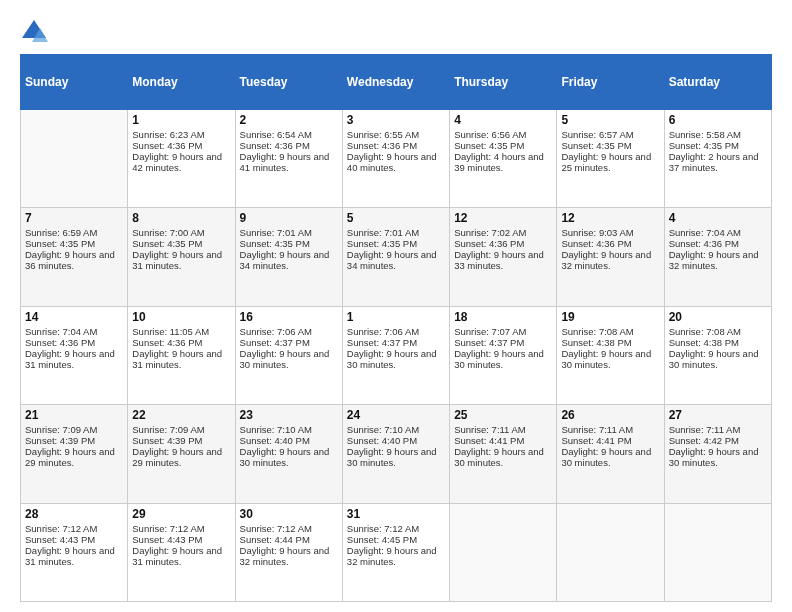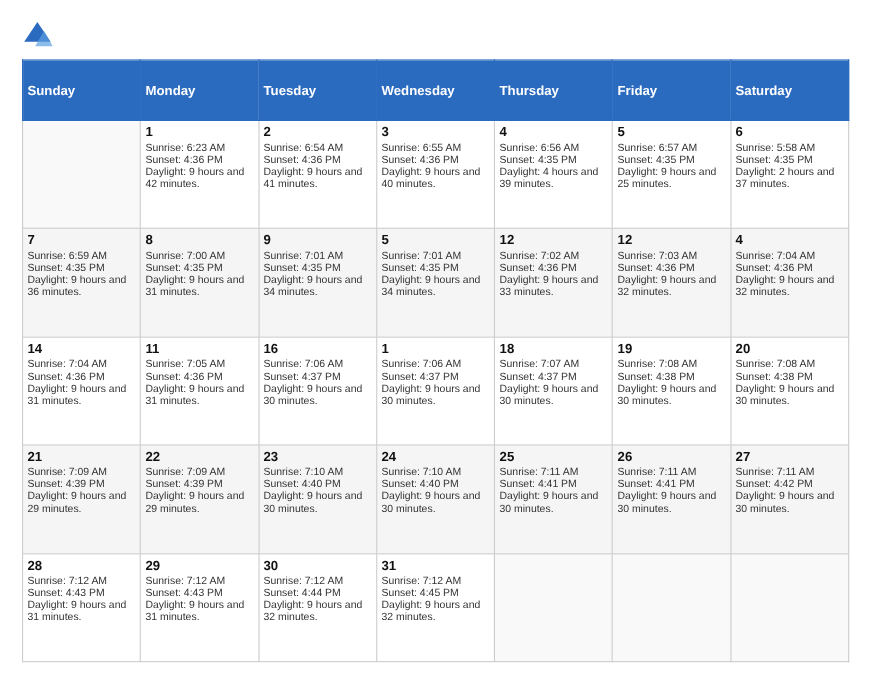--- a/index.html
+++ b/index.html
@@ -142,26 +142,26 @@
           <td><span class="day-num">4</span><span>Sunrise: 6:56 AM</span><br><span>Sunset: 4:35 PM</span><br><span>Daylight: 4 hours and 39 minutes.</span></td>
           <td><span class="day-num">5</span><span>Sunrise: 6:57 AM</span><br><span>Sunset: 4:35 PM</span><br><span>Daylight: 9 hours and 25 minutes.</span></td>
           <td><span class="day-num">6</span><span>Sunrise: 5:58 AM</span><br><span>Sunset: 4:35 PM</span><br><span>Daylight: 2 hours and 37 minutes.</span></td>
         </tr>
         <tr class="row-stripe">
           <td><span class="day-num">7</span><span>Sunrise: 6:59 AM</span><br><span>Sunset: 4:35 PM</span><br><span>Daylight: 9 hours and 36 minutes.</span></td>
           <td><span class="day-num">8</span><span>Sunrise: 7:00 AM</span><br><span>Sunset: 4:35 PM</span><br><span>Daylight: 9 hours and 31 minutes.</span></td>
           <td><span class="day-num">9</span><span>Sunrise: 7:01 AM</span><br><span>Sunset: 4:35 PM</span><br><span>Daylight: 9 hours and 34 minutes.</span></td>
           <td><span class="day-num">5</span><span>Sunrise: 7:01 AM</span><br><span>Sunset: 4:35 PM</span><br><span>Daylight: 9 hours and 34 minutes.</span></td>
           <td><span class="day-num">12</span><span>Sunrise: 7:02 AM</span><br><span>Sunset: 4:36 PM</span><br><span>Daylight: 9 hours and 33 minutes.</span></td>
-          <td><span class="day-num">12</span><span>Sunrise: 7:03 AM</span><br><span>Sunset: 4:36 PM</span><br><span>Daylight: 9 hours and 32 minutes.</span></td>
+          <td><span class="day-num">12</span><span>Sunrise: 9:03 AM</span><br><span>Sunset: 4:36 PM</span><br><span>Daylight: 9 hours and 32 minutes.</span></td>
           <td><span class="day-num">4</span><span>Sunrise: 7:04 AM</span><br><span>Sunset: 4:36 PM</span><br><span>Daylight: 9 hours and 32 minutes.</span></td>
         </tr>
         <tr>
           <td><span class="day-num">14</span><span>Sunrise: 7:04 AM</span><br><span>Sunset: 4:36 PM</span><br><span>Daylight: 9 hours and 31 minutes.</span></td>
-          <td><span class="day-num">11</span><span>Sunrise: 7:05 AM</span><br><span>Sunset: 4:36 PM</span><br><span>Daylight: 9 hours and 31 minutes.</span></td>
+          <td><span class="day-num">10</span><span>Sunrise: 11:05 AM</span><br><span>Sunset: 4:36 PM</span><br><span>Daylight: 9 hours and 31 minutes.</span></td>
           <td><span class="day-num">16</span><span>Sunrise: 7:06 AM</span><br><span>Sunset: 4:37 PM</span><br><span>Daylight: 9 hours and 30 minutes.</span></td>
           <td><span class="day-num">1</span><span>Sunrise: 7:06 AM</span><br><span>Sunset: 4:37 PM</span><br><span>Daylight: 9 hours and 30 minutes.</span></td>
           <td><span class="day-num">18</span><span>Sunrise: 7:07 AM</span><br><span>Sunset: 4:37 PM</span><br><span>Daylight: 9 hours and 30 minutes.</span></td>
           <td><span class="day-num">19</span><span>Sunrise: 7:08 AM</span><br><span>Sunset: 4:38 PM</span><br><span>Daylight: 9 hours and 30 minutes.</span></td>
           <td><span class="day-num">20</span><span>Sunrise: 7:08 AM</span><br><span>Sunset: 4:38 PM</span><br><span>Daylight: 9 hours and 30 minutes.</span></td>
         </tr>
         <tr class="row-stripe">
           <td><span class="day-num">21</span><span>Sunrise: 7:09 AM</span><br><span>Sunset: 4:39 PM</span><br><span>Daylight: 9 hours and 29 minutes.</span></td>
           <td><span class="day-num">22</span><span>Sunrise: 7:09 AM</span><br><span>Sunset: 4:39 PM</span><br><span>Daylight: 9 hours and 29 minutes.</span></td>
           <td><span class="day-num">23</span><span>Sunrise: 7:10 AM</span><br><span>Sunset: 4:40 PM</span><br><span>Daylight: 9 hours and 30 minutes.</span></td>

